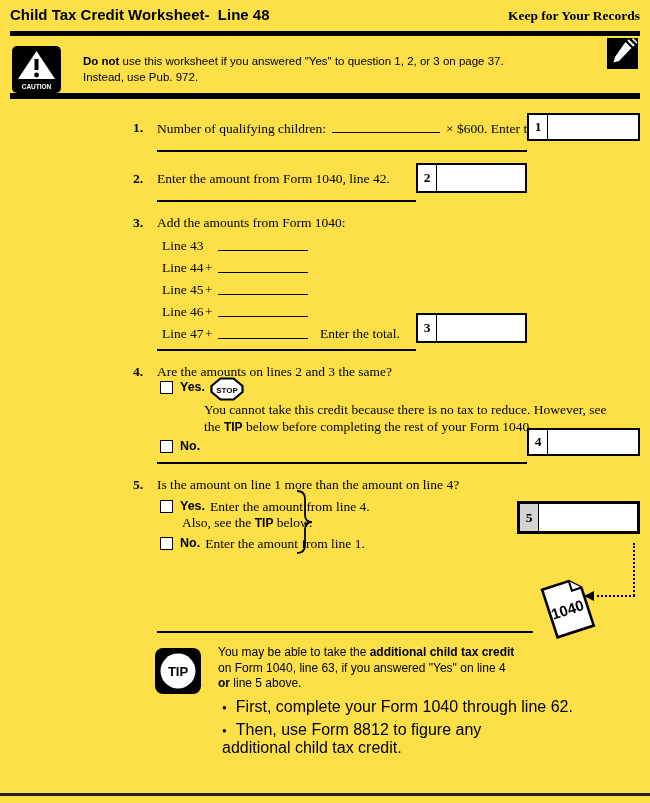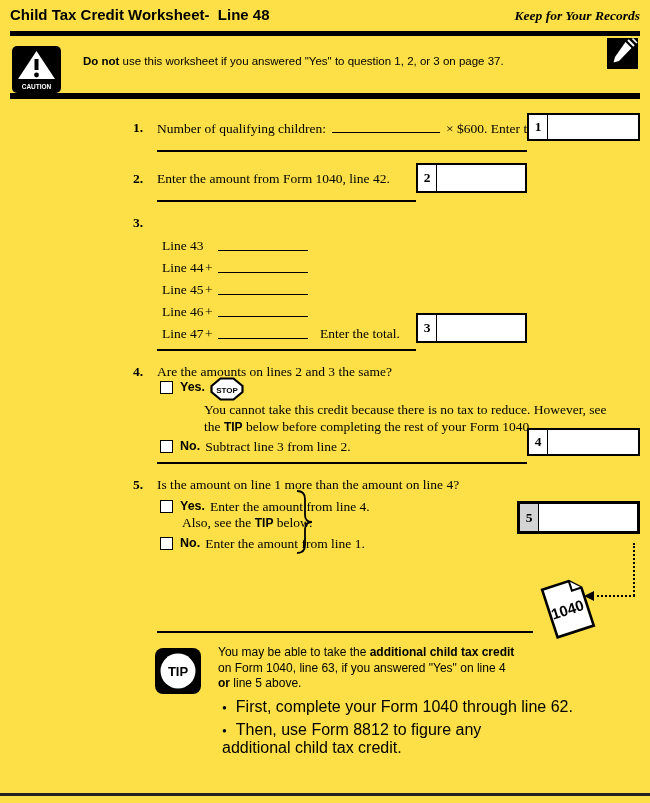--- a/index.html
+++ b/index.html
@@ -3,21 +3,21 @@
 <meta charset="utf-8">
 <style>
   *{margin:0;padding:0;box-sizing:border-box}
   html,body{background:#fff}
   body{width:650px;height:803px;font-family:"Liberation Serif",serif;color:#000}
   #page{position:relative;width:650px;height:803px;background:#fde047;overflow:hidden}
   .abs{position:absolute}
   .sans{font-family:"Liberation Sans",sans-serif}
   .serif{font-family:"Liberation Serif",serif}
   .b{font-weight:bold}
-  .it{font-style:italic}
+  .it{}
   .rule{position:absolute;background:#000}
   .txt{font-size:13.5px;white-space:nowrap}
   .blank{display:inline-block;border-bottom:1.5px solid #000;height:13px;vertical-align:baseline}
   .box{position:absolute;border:2px solid #000;display:flex;align-items:stretch;background:#fff}
   .box .lbl{width:19px;border-right:1.5px solid #000;display:flex;align-items:center;justify-content:center;
             font-weight:bold;font-size:13.5px;font-family:"Liberation Serif",serif}
   .box .entry{flex:1}
   .box.thick{border-width:3px}
   .graylbl{background:#d4d4d4}
   .cbrow{position:absolute;display:flex;align-items:flex-start;white-space:nowrap}
@@ -48,20 +48,21 @@
 
   <svg class="abs" style="left:12px;top:46px" width="49" height="47" viewBox="0 0 49 47">
     <rect width="49" height="47" rx="5" fill="#000"></rect>
     <polygon points="24.5,5 43,33 6,33" fill="#fff"></polygon>
     <rect x="22.5" y="13" width="4" height="11" fill="#000"></rect>
     <circle cx="24.5" cy="29" r="2.4" fill="#000"></circle>
     <text x="24.5" y="43" font-size="6.5" font-weight="bold" fill="#fff" text-anchor="middle" font-family="Liberation Sans, sans-serif">CAUTION</text>
   </svg>
   <div class="abs smallsans" style="left:83px;top:54px;width:500px">
     <div><span class="b">Do not</span><span> use this worksheet if you answered "Yes" to question 1, 2, or 3 on page 37.</span></div>
+    <div>Instead, use Pub. 972.</div>
   </div>
   <svg class="abs" style="left:607px;top:38px" width="31" height="31" viewBox="0 0 31 31">
     <rect width="31" height="31" fill="#000"></rect>
     <polygon points="18.5,4 24.5,10 12,23 6.5,24.5 8,19" fill="#fff"></polygon>
     <line x1="21" y1="2" x2="27" y2="8" stroke="#fff" stroke-width="2"></line>
     <line x1="25.5" y1="0.5" x2="30" y2="5" stroke="#fff" stroke-width="1.6"></line>
   </svg>
   <div class="rule" style="left:10px;top:93px;width:630px;height:6px"></div>
 
   <div class="abs b txt" style="left:133px;top:120px">1.</div>
@@ -76,20 +77,21 @@
 
   <div class="abs b txt" style="left:133px;top:171px">2.</div>
   <div class="abs txt" style="left:157px;top:171px">Enter the amount from Form 1040, line 42.</div>
   <div class="box" style="left:416px;top:163px;width:111px;height:30px">
     <span class="lbl">2</span>
     <span class="entry"></span>
   </div>
   <div class="rule" style="left:157px;top:200px;width:259px;height:2px"></div>
 
   <div class="abs b txt" style="left:133px;top:215px">3.</div>
+  <div class="abs txt" style="left:157px;top:215px">Add the amounts from Form 1040:</div>
 
   <div class="l3row" style="left:162px;top:238px">
     <span class="l3label">Line 43</span>
     <span class="l3op"></span>
     <span class="blank" style="width:90px"></span>
   </div>
   <div class="l3row" style="left:162px;top:260px">
     <span class="l3label">Line 44</span>
     <span class="l3op">+</span>
     <span class="blank" style="width:90px"></span>
@@ -127,21 +129,20 @@
       <text x="17" y="15.5" font-size="8" font-weight="bold" text-anchor="middle" font-family="Liberation Sans, sans-serif">STOP</text>
     </svg>
   </div>
   <div class="abs txt" style="left:204px;top:402px">You cannot take this credit because there is no tax to reduce. However, see</div>
   <div class="abs txt" style="left:204px;top:419px">
     <span>the </span><span class="tipword">TIP</span><span> below before completing the rest of your Form 1040.</span>
   </div>
   <div class="cbrow" style="left:160px;top:439px">
     <span class="cb"></span>
     <span class="cblab">No.</span>
-    <span class="cbtext">Subtract line 3 from line 2.</span>
   </div>
   <div class="box" style="left:527px;top:428px;width:113px;height:28px">
     <span class="lbl">4</span>
     <span class="entry"></span>
   </div>
   <div class="rule" style="left:157px;top:462px;width:370px;height:2px"></div>
 
   <div class="abs b txt" style="left:133px;top:477px">5.</div>
   <div class="abs txt" style="left:157px;top:477px">Is the amount on line 1 more than the amount on line 4?</div>
 

